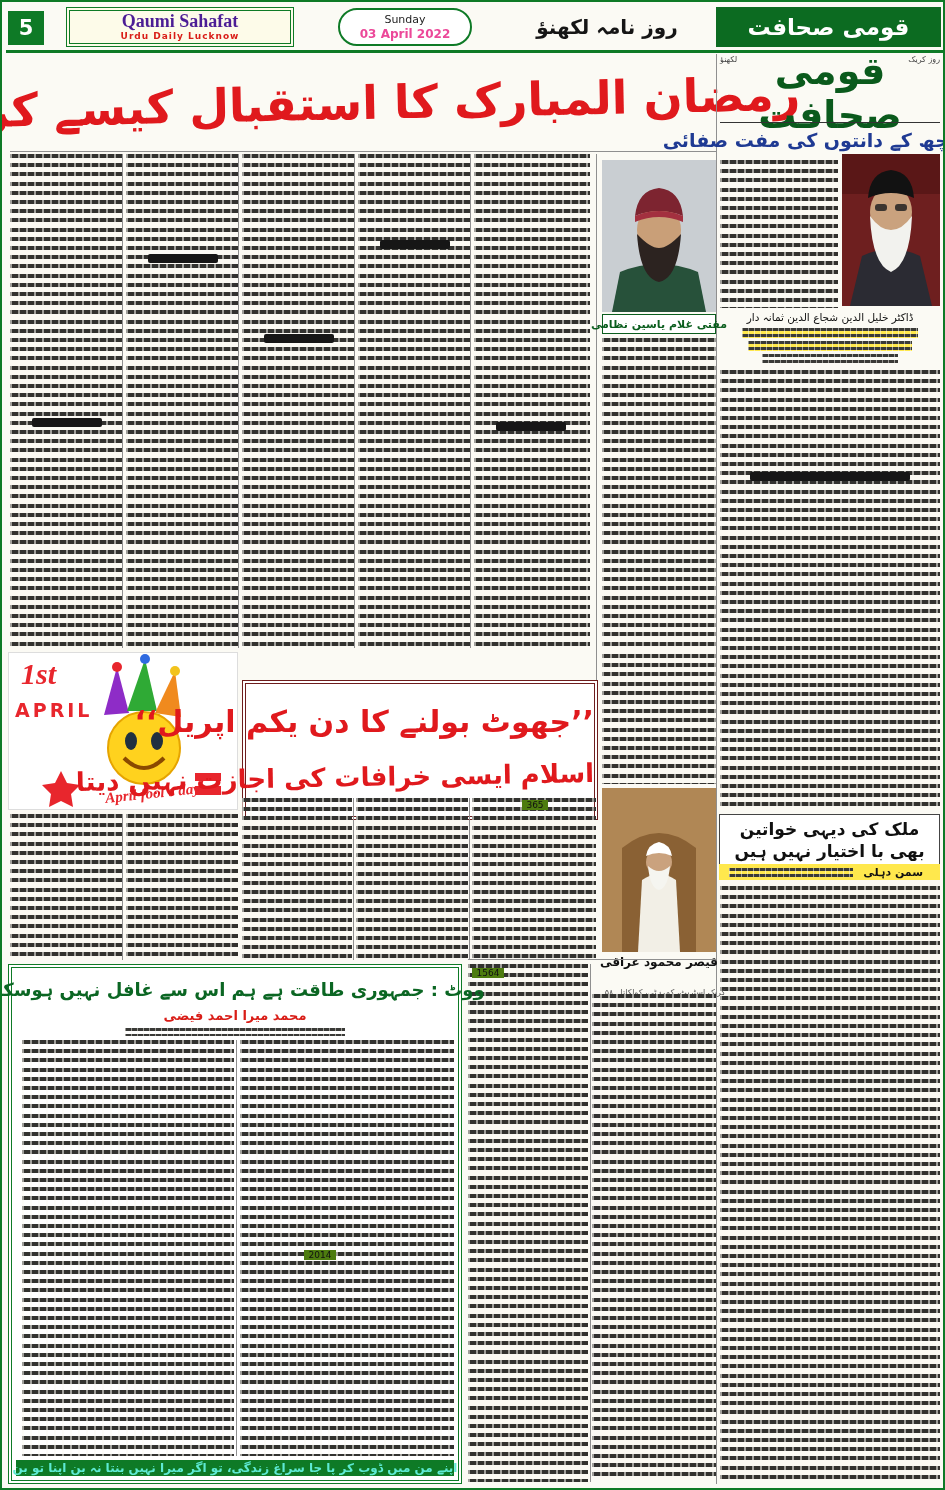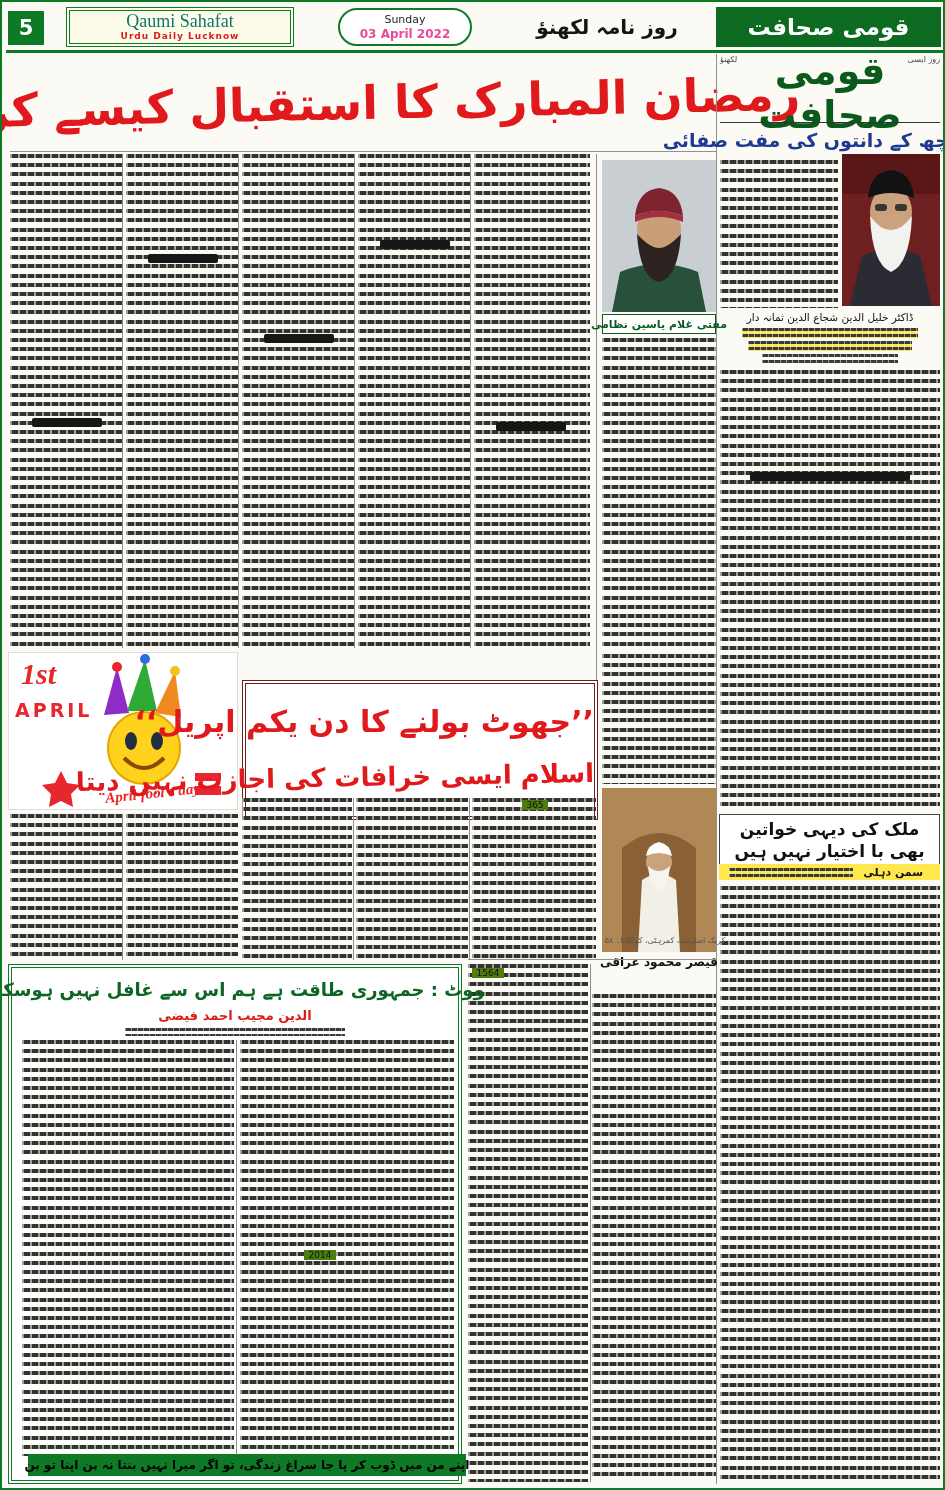--- a/index.html
+++ b/index.html
@@ -21,42 +21,42 @@
   .numtag{background:#4d7c0f;color:#111;font-size:9px;font-weight:normal;display:flex;align-items:center;justify-content:center}
 </style>
 </head>
 <body>
 
 <div class="page">
 
   <div class="abs center" style="left:6px;top:9px;width:36px;height:34px;background:#0e7a26;color:#fff;font-size:21px;font-weight:bold;">5</div>
 
   <div class="abs" style="left:64px;top:5px;width:228px;height:40px;border:4px double #0e7a26;background:#fdfbe9;text-align:center;padding-top:1px;">
-    <div style="font-family:'Liberation Serif',serif;font-weight:normal;font-size:18px;color:#0f766e;line-height:19px;">Qaumi Sahafat</div>
+    <div style="font-family:'Liberation Serif',serif;font-weight:bold;font-size:18px;color:#4c1d95;line-height:19px;">Qaumi Sahafat</div>
     <div style="font-size:9px;font-weight:bold;color:#d91d17;letter-spacing:1px;line-height:11px;">Urdu Daily Lucknow</div>
   </div>
 
   <div class="abs" style="left:336px;top:6px;width:134px;height:38px;border:2px solid #0e7a26;border-radius:19px;background:#fff;text-align:center;padding-top:3px;">
     <div style="font-size:11px;color:#222;line-height:14px;">Sunday</div>
     <div style="font-size:12px;font-weight:bold;color:#ec4899;line-height:14px;">03  April 2022</div>
   </div>
 
   <div class="abs center urdu" dir="rtl" style="left:505px;top:8px;width:200px;height:34px;font-size:20px;font-weight:bold;color:#151515;">روز نامہ لکھنؤ</div>
 
   <div class="abs center urdu" dir="rtl" style="left:714px;top:5px;width:225px;height:40px;background:#0c6b21;color:#fff;font-size:23px;font-weight:bold;">قومی صحافت</div>
 
   <div class="abs" style="left:4px;top:48px;width:937px;height:3px;background:#0e7a26;"></div>
 
   <div class="abs center urdu" dir="rtl" style="left:8px;top:54px;width:704px;height:94px;color:#e0191d;font-size:46px;font-weight:bold;white-space:nowrap;transform:rotate(-1.2deg);">رمضان المبارک کا استقبال کیسے کریں</div>
   <div class="abs hsep" style="left:8px;top:149px;width:706px;"></div>
 
   <div class="abs vsep" style="left:714px;top:52px;height:1430px;"></div>
 
   <div class="abs urdu" dir="rtl" style="left:718px;top:53px;width:220px;height:11px;display:flex;justify-content:space-between;font-size:8px;color:#444;">
-    <span>روز ایسی</span>
+    <span>روز کریک</span>
     <span>لکھنؤ</span>
   </div>
   <div class="abs center urdu" dir="rtl" style="left:718px;top:66px;width:220px;height:50px;color:#0a5a1c;font-size:38px;font-weight:bold;">قومی صحافت</div>
   <div class="abs hsep" style="left:718px;top:120px;width:220px;background:#333;"></div>
 
   <div class="abs center urdu" dir="rtl" style="left:716px;top:124px;width:222px;height:28px;color:#1f3a93;font-size:19px;font-weight:bold;white-space:nowrap;">مگرمچھ کے دانتوں کی مفت صفائی</div>
 
   <div class="abs t" style="left:718px;top:158px;width:118px;height:148px;"></div>
 
   <div class="abs" style="left:840px;top:152px;width:98px;height:152px;">
@@ -162,33 +162,33 @@
     <svg width="114" height="164" viewBox="0 0 114 164">
       <rect width="114" height="164" fill="#b08755"></rect>
       <path d="M20 164 L20 60 Q57 30 94 60 L94 164 Z" fill="#8a6134"></path>
       <path d="M36 164 L40 92 Q57 80 74 92 L78 164 Z" fill="#f2efe6"></path>
       <circle cx="57" cy="74" r="13" fill="#caa27e"></circle>
       <path d="M46 78 Q48 100 57 102 Q66 100 68 78 Q57 88 46 78 Z" fill="#f5f5f0"></path>
       <path d="M44 68 Q46 56 57 54 Q68 56 70 68 Q57 62 44 68 Z" fill="#ffffff"></path>
     </svg>
   </div>
   <div class="abs center urdu" dir="rtl" style="left:600px;top:952px;width:114px;height:16px;font-size:12px;font-weight:bold;color:#111;white-space:nowrap;">قیصر محمود عراقی</div>
-  <div class="abs center urdu" dir="rtl" style="left:600px;top:932px;width:126px;height:12px;font-size:8px;color:#555;white-space:nowrap;">کریک اسٹریٹ، کمرہٹی، کولکاتا۔ ۵۸</div>
+  <div class="abs center urdu" dir="rtl" style="left:600px;top:984px;width:126px;height:12px;font-size:8px;color:#555;white-space:nowrap;">کریک اسٹریٹ، کمرہٹی، کولکاتا۔ ۵۸</div>
 
   <div class="abs hsep" style="left:466px;top:957px;width:248px;"></div>
 
   <div class="abs t" style="left:466px;top:962px;width:120px;height:518px;"></div>
   <div class="abs t" style="left:590px;top:992px;width:124px;height:488px;"></div>
   <div class="abs vsep" style="left:588px;top:962px;height:518px;"></div>
   <div class="abs numtag" style="left:470px;top:966px;width:32px;height:10px;">1564</div>
 
   <div class="abs" style="left:6px;top:962px;width:454px;height:520px;border:4px double #0e7a26;background:#fff;">
     <div class="center urdu" dir="rtl" style="width:100%;height:34px;margin-top:4px;color:#0b6623;font-size:18px;font-weight:bold;white-space:nowrap;">ووٹ : جمہوری طاقت ہے ہم اس سے غافل نہیں ہوسکتے</div>
-    <div class="center urdu" dir="rtl" style="width:100%;height:18px;color:#d91d17;font-size:13px;font-weight:bold;">الدین مجیب احمد فیضی</div>
+    <div class="center urdu" dir="rtl" style="width:100%;height:18px;color:#d91d17;font-size:13px;font-weight:bold;">محمد میرا احمد فیضی</div>
     <div class="t-sm" style="width:220px;height:8px;margin:4px auto 0 auto;"></div>
     <div class="t" style="position:absolute;left:10px;top:72px;width:212px;height:416px;"></div>
     <div class="t" style="position:absolute;left:228px;top:72px;width:214px;height:416px;"></div>
     <div class="vsep" style="position:absolute;left:224px;top:72px;height:416px;"></div>
     <div class="numtag" style="position:absolute;left:292px;top:282px;width:32px;height:10px;">2014</div>
-    <div class="center urdu" dir="rtl" style="position:absolute;left:16px;bottom:4px;width:438px;height:22px;background:#0e7a26;color:#000000;font-size:12px;font-weight:bold;white-space:nowrap;">اپنے من میں ڈوب کر پا جا سراغ زندگی، تو اگر میرا نہیں بنتا نہ بن اپنا تو بن</div>
+    <div class="center urdu" dir="rtl" style="position:absolute;left:4px;bottom:4px;width:438px;height:16px;background:#0e7a26;color:#5eead4;font-size:12px;font-weight:bold;white-space:nowrap;">اپنے من میں ڈوب کر پا جا سراغ زندگی، تو اگر میرا نہیں بنتا نہ بن اپنا تو بن</div>
   </div>
 
 </div>
 
 </body></html>

